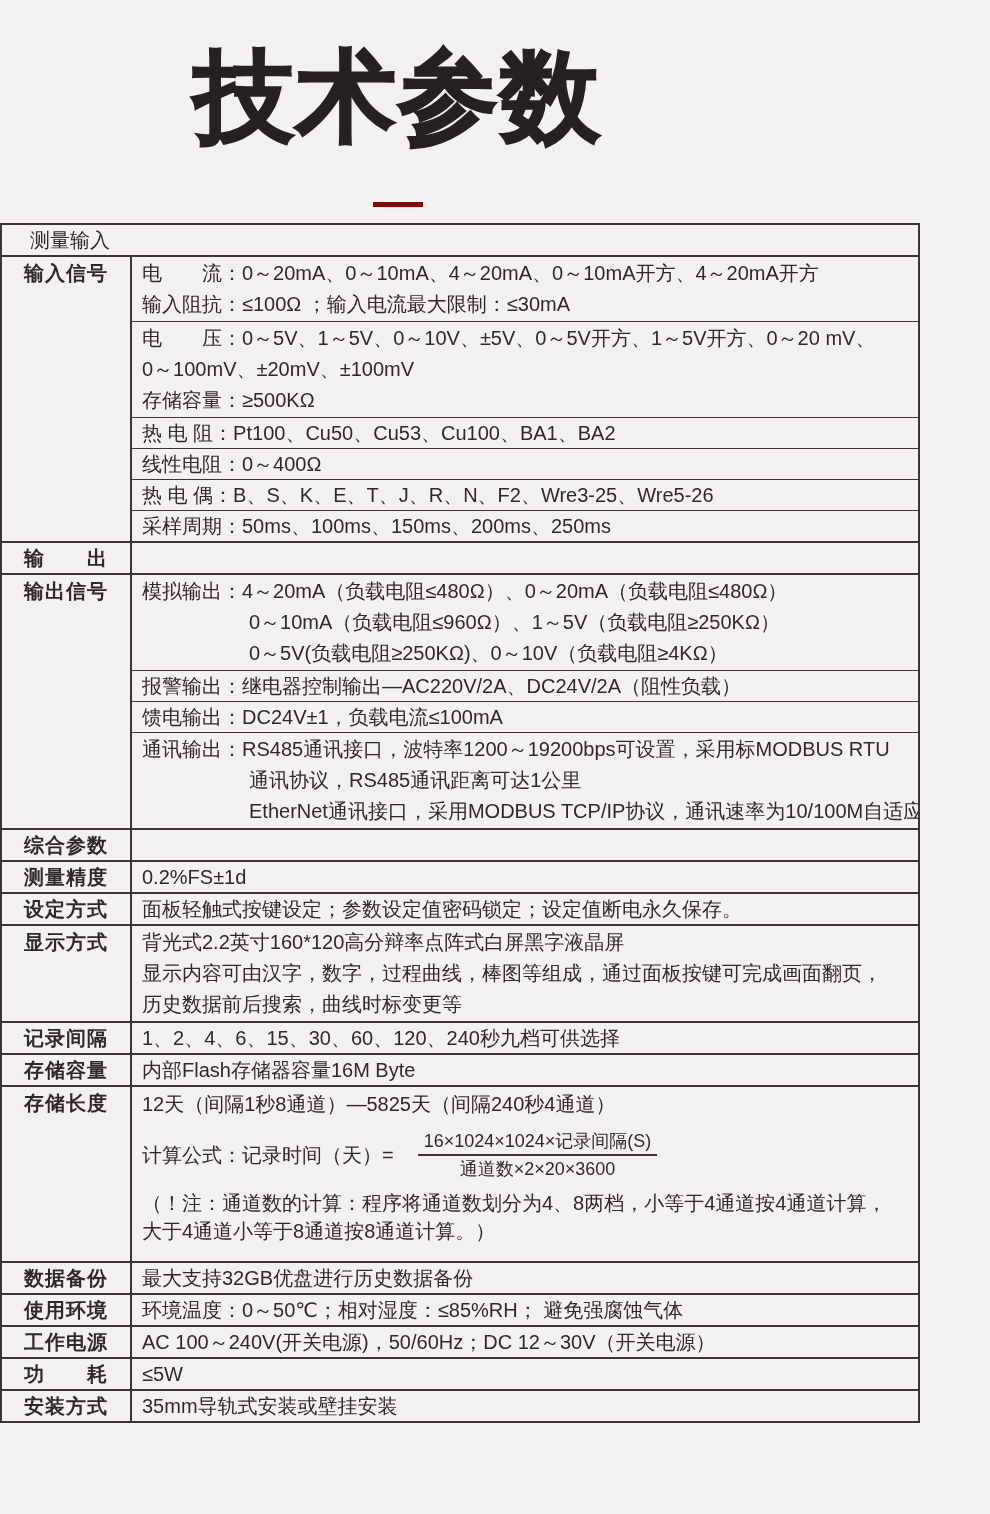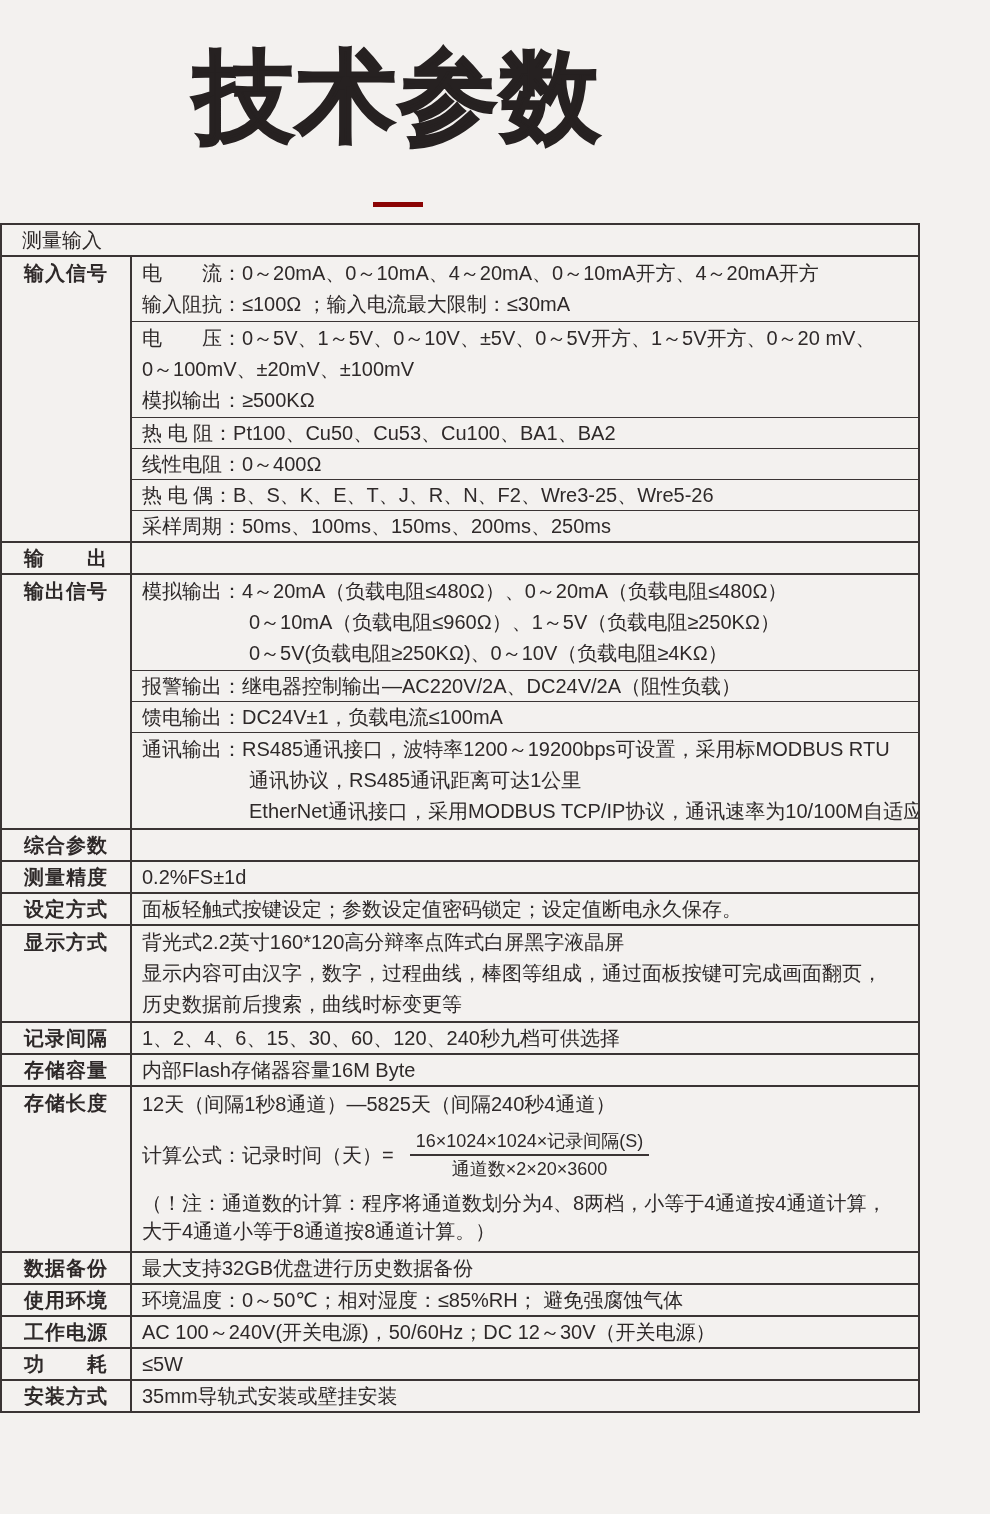--- a/index.html
+++ b/index.html
@@ -58,30 +58,30 @@
     overflow: hidden;
     white-space: nowrap;
   }
   tr.sub td { border-top-width: 1px; }
   td.lbl {
     padding-left: 22px;
     font-weight: bold;
     letter-spacing: 1px;
   }
   td.lbl.top { vertical-align: top; padding-top: 1px; line-height: 31px; margin-top: 24px; }
-  td.sect { padding-left: 20px; }
+  td.sect { padding-left: 28px; }
   td.multi { padding-top: 1px; padding-bottom: 1px; height: auto; }
   td.multi div { line-height: 31px; }
   .ind { padding-left: 107px; }
 
   
-  td.storage { padding-top: 2px; padding-bottom: 6px; height: auto; }
+  td.storage { padding-top: 2px; padding-bottom: 16px; height: auto; }
   td.storage .range { line-height: 30px; }
   .formula-row { display: flex; align-items: center; margin-top: 10px; }
-  .formula-row .prefix { line-height: 28px; margin-right: 16px; }
+  .formula-row .prefix { line-height: 28px; margin-right: 24px; }
   .frac { display: inline-flex; flex-direction: column; text-align: center; font-size: 18px; }
   .frac .num { line-height: 24px; padding: 0 6px 1px 6px; border-bottom: 2px solid #3a3434; }
   .frac .den { line-height: 24px; padding-top: 1px; }
   .note { margin-top: 8px; }
   .note div { line-height: 28px; }
 </style>
 </head>
 <body>
 
 <div class="page">
@@ -104,21 +104,21 @@
         <td class="lbl top" rowspan="6">输入信号</td>
         <td class="multi">
           <div>电　　流：0～20mA、0～10mA、4～20mA、0～10mA开方、4～20mA开方</div>
           <div>输入阻抗：≤100Ω ；输入电流最大限制：≤30mA</div>
         </td>
       </tr>
       <tr class="sub">
         <td class="multi">
           <div>电　　压：0～5V、1～5V、0～10V、±5V、0～5V开方、1～5V开方、0～20 mV、</div>
           <div>0～100mV、±20mV、±100mV</div>
-          <div>模拟输出：≥500KΩ</div>
+          <div>存储容量：≥500KΩ</div>
         </td>
       </tr>
       <tr class="sub">
         <td>热 电 阻：Pt100、Cu50、Cu53、Cu100、BA1、BA2</td>
       </tr>
       <tr class="sub">
         <td>线性电阻：0～400Ω</td>
       </tr>
       <tr class="sub">
         <td>热 电 偶：B、S、K、E、T、J、R、N、F2、Wre3-25、Wre5-26</td>

